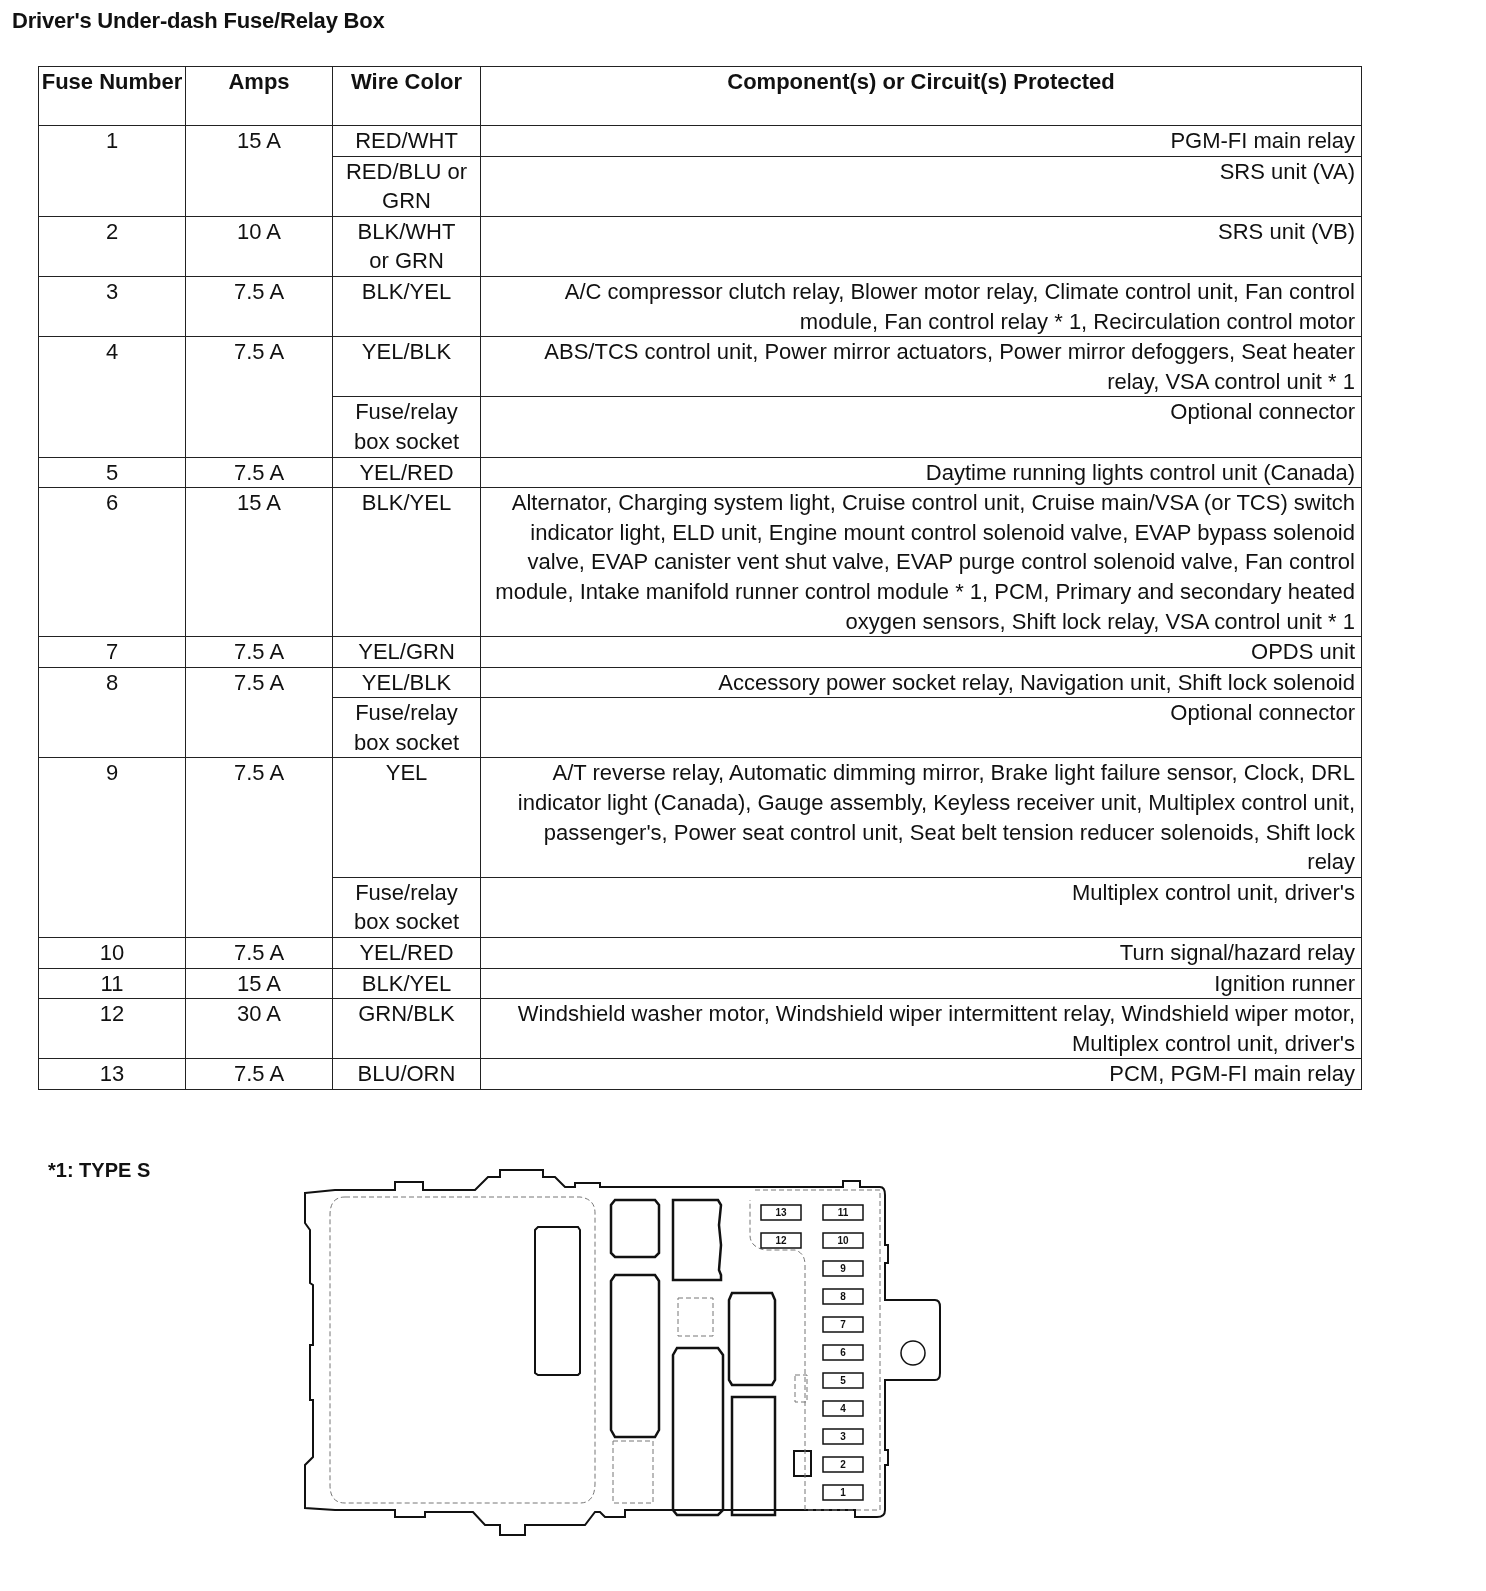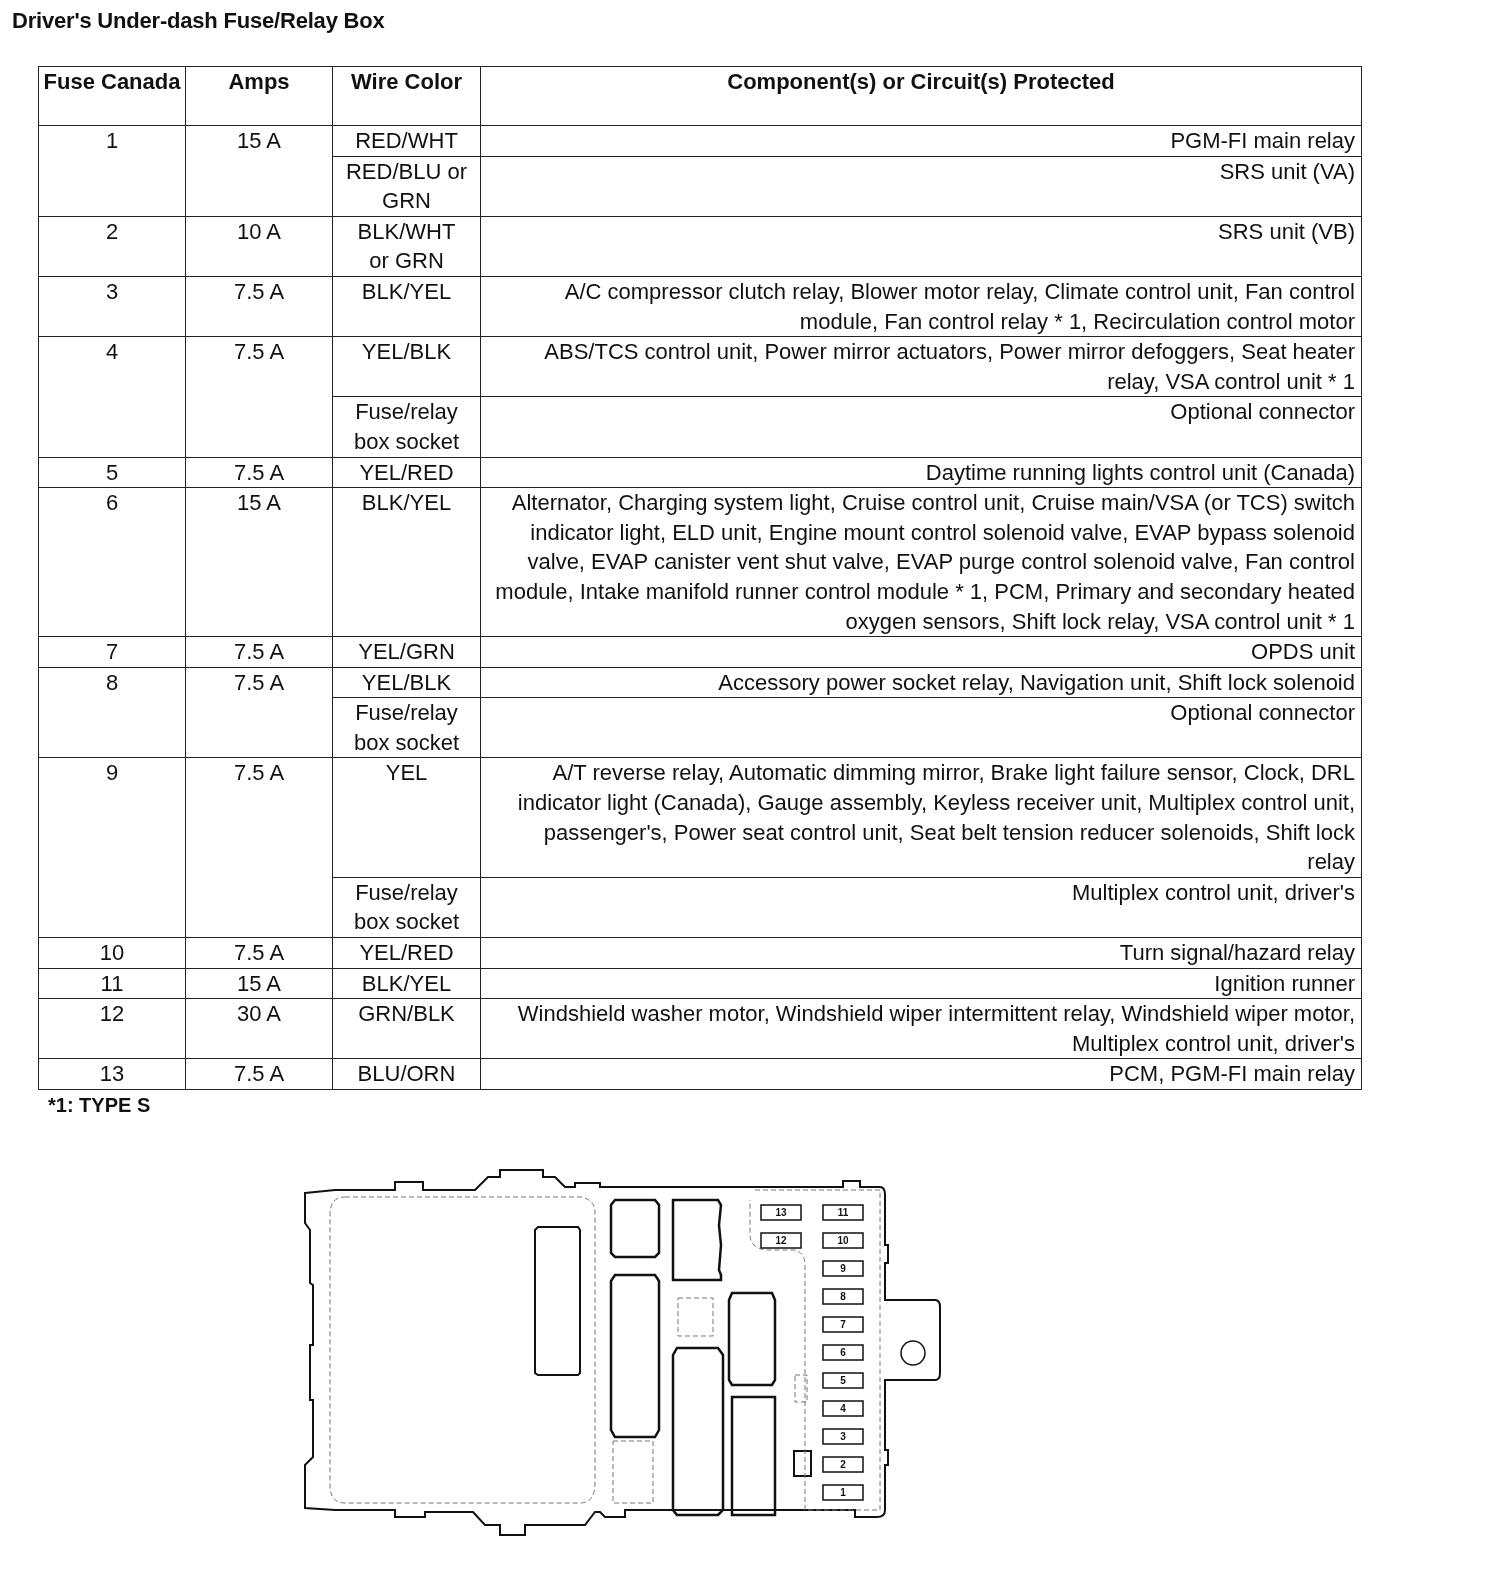--- a/index.html
+++ b/index.html
@@ -8,38 +8,38 @@
   .title { position: absolute; left: 12px; top: 8px; font-size: 22px; font-weight: bold;
            letter-spacing: -0.2px; }
   table.fuse { position: absolute; left: 38px; top: 66px; width: 1324px;
                border-collapse: collapse; font-size: 22px; line-height: 29.6px; }
   table.fuse th, table.fuse td { border: 1.5px solid #222; vertical-align: top; padding: 0; }
   table.fuse th { font-weight: bold; font-size: 22px; line-height: 29px; text-align: center; height: 58px; }
   table.fuse th.comp { text-align: center; }
   td.num, td.amp, td.wire { text-align: center; }
   td.comp { text-align: right; padding-left: 10px !important; padding-right: 6px !important; }
   col.c1 { width: 147px; } col.c2 { width: 147px; } col.c3 { width: 148px; }
-  .footnote { position: absolute; left: 48px; top: 1094px; font-size: 20px; font-weight: bold; }
+  .footnote { position: absolute; left: 48px; top: 1159px; font-size: 20px; font-weight: bold; }
   .diagram { position: absolute; left: 295px; top: 1165px; }
 </style>
 </head>
 <body>
 
 <div class="title">Driver's Under-dash Fuse/Relay Box</div>
 
 <table class="fuse">
   <colgroup>
       <col class="c1">
       <col class="c2">
       <col class="c3">
       <col class="c4">
     </colgroup>
   <thead>
     <tr>
-      <th>Fuse Canada</th>
+      <th>Fuse Number</th>
       <th>Amps</th>
       <th>Wire Color</th>
       <th class="comp">Component(s) or Circuit(s) Protected</th>
     </tr>
   </thead>
   <tbody id="fuse-body">
       <tr>
         <td class="num" rowspan="2">1</td>
         <td class="amp" rowspan="2">15 A</td>
         <td class="wire">RED/WHT</td>

